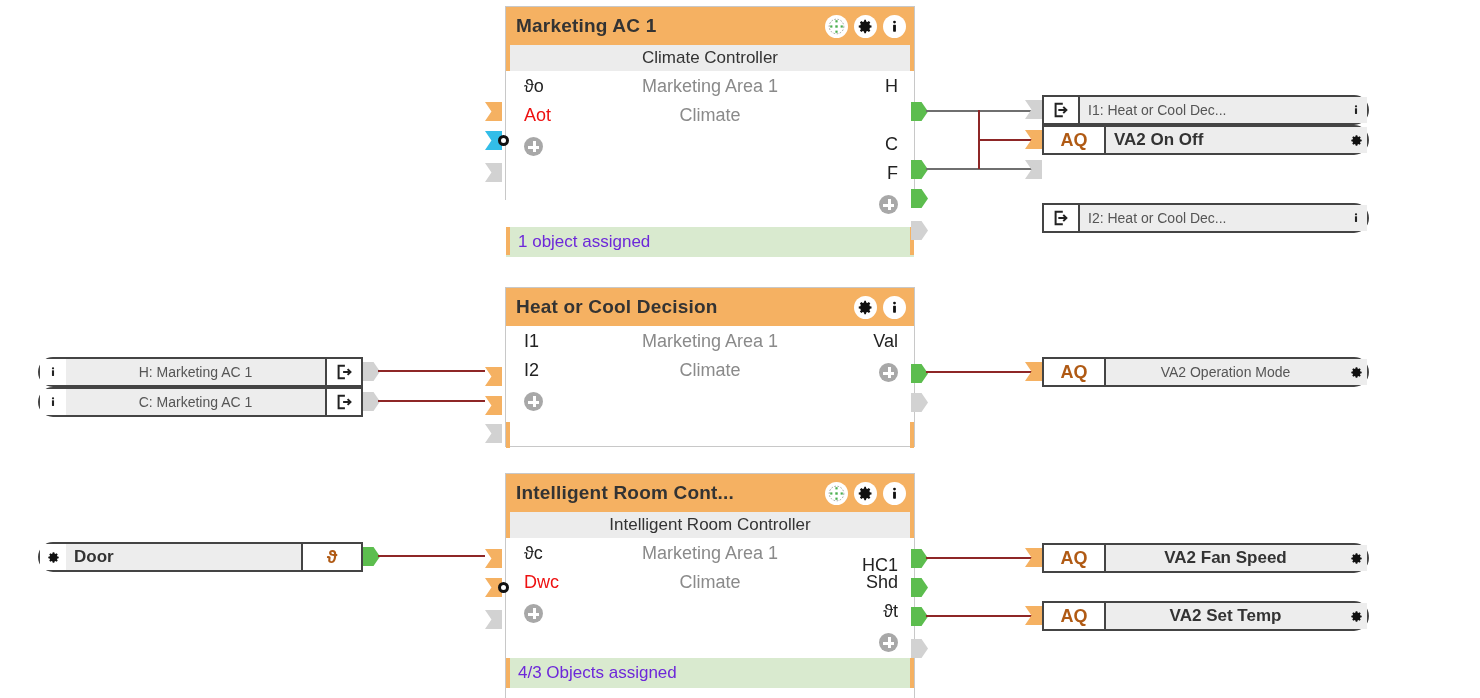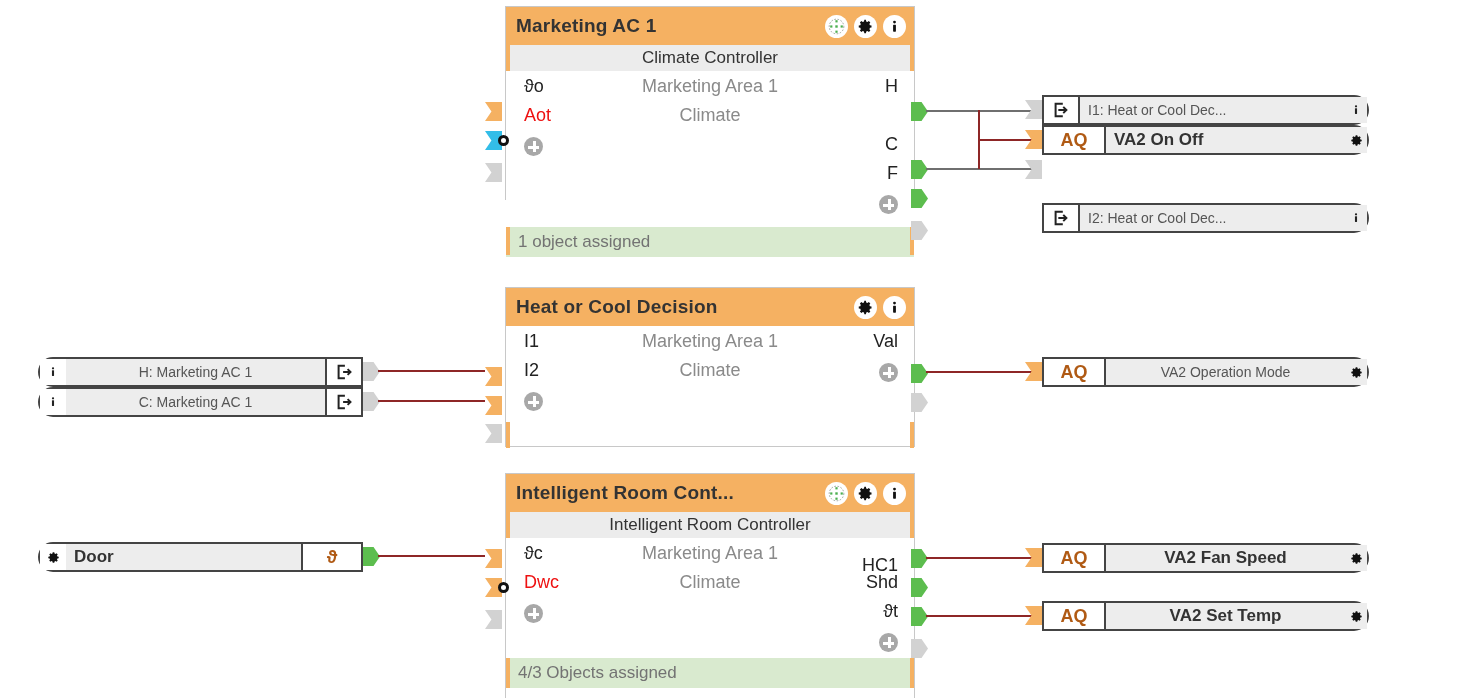--- a/index.html
+++ b/index.html
@@ -19,21 +19,21 @@
               display:flex;align-items:center;justify-content:center;}
   .ico-circle svg{display:block;}
 
   .fblock .subhdr{height:26px;background:#ececec;display:flex;align-items:center;
                   justify-content:center;box-sizing:border-box;}
   .fblock .subhdr span{font-size:17px;color:#333333;}
 
   .fblock .body{position:relative;background:#ffffff;}
   .fblock .footer{background:#d9eacf;height:30px;display:flex;align-items:center;
                   padding-left:12px;box-sizing:border-box;}
-  .fblock .footer span{font-size:17px;color:#737373;}
+  .fblock .footer span{font-size:17px;color:#6d28d9;}
 
   
   .rail{position:absolute;left:0;top:0;width:4px;background:#f5b162;}
   .rail-r{position:absolute;right:0;top:0;width:4px;background:#f5b162;}
 
   
   .p-in{position:absolute;font-size:18px;color:#222;white-space:nowrap;}
   .p-in.red{color:#ee1111;}
   .p-out{position:absolute;font-size:18px;color:#222;white-space:nowrap;text-align:right;}
   .center-text{position:absolute;width:100%;text-align:center;font-size:18px;color:#8a8a8a;white-space:nowrap;}

